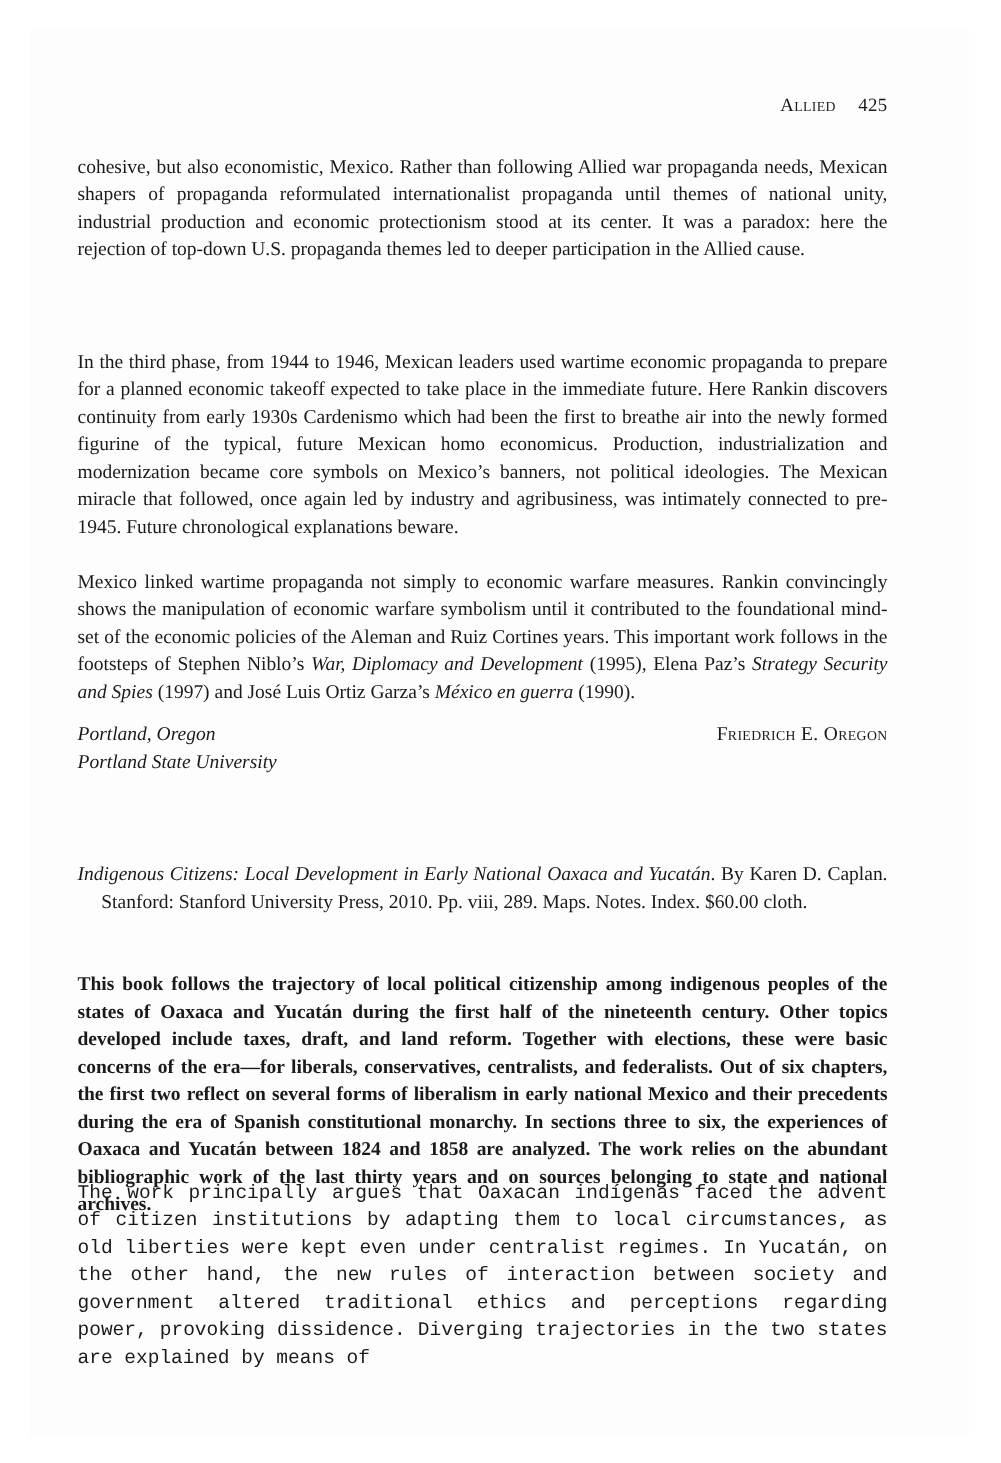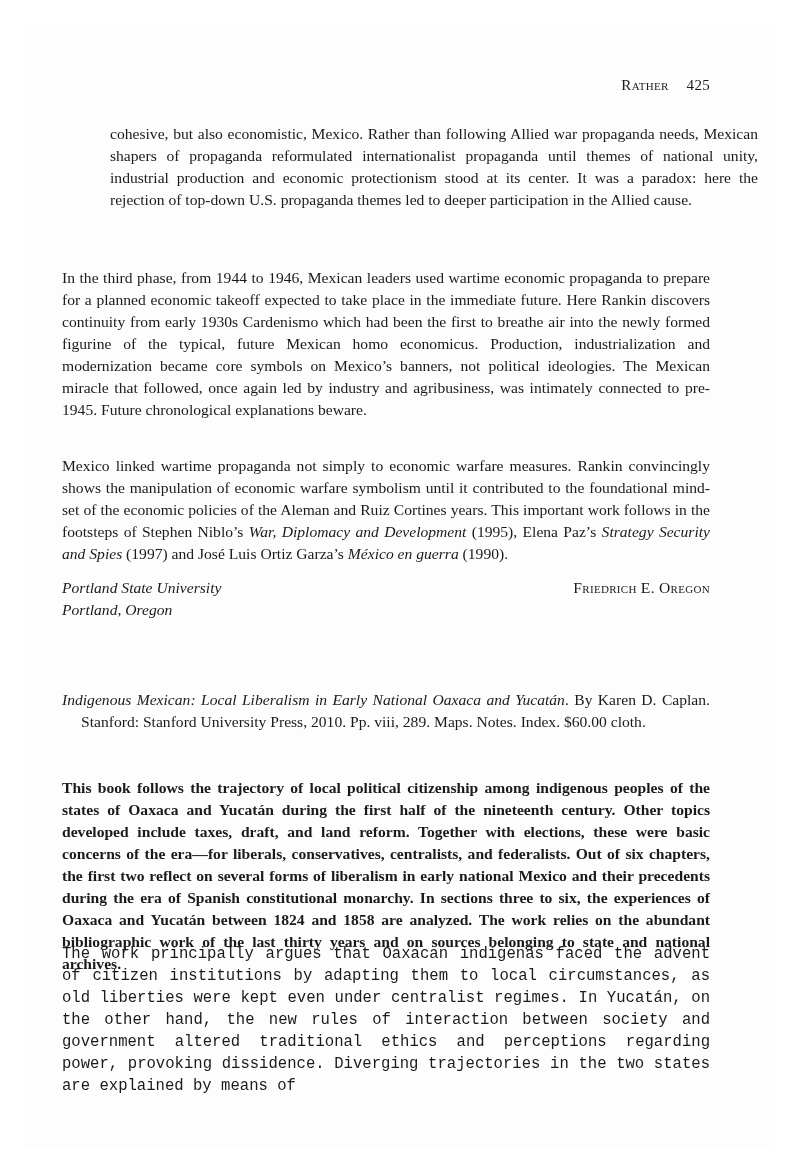--- a/index.html
+++ b/index.html
@@ -16,51 +16,51 @@
     line-height: 22px;
   }
   .running-head {
     position: absolute; right: 0; top: 50px;
     font-size: 15px; letter-spacing: 0.3px; white-space: nowrap;
   }
   .running-head .sc { font-variant: small-caps; }
   .running-head .pg { margin-left: 18px; }
   p { margin: 0; text-align: justify; }
   .para { position: absolute; left: 0; width: 648px; }
-  .p1 { top: 99px; margin-left: 48px; }
-  .p2 { top: 243px; }
+  .p1 { top: 99px; }
+  .p2 { top: 255px; }
   .p3 { top: 431px; }
   .sig { position: absolute; left: 0; width: 648px; top: 553px; }
   .sig .aff { font-style: italic; }
   .sig .author { position: absolute; right: 0; top: 0; font-variant: small-caps; letter-spacing: 0.3px; }
   .citation { position: absolute; left: 0; width: 648px; top: 665px; text-indent: -19px; padding-left: 19px; box-sizing: border-box; }
   .p4 { top: 753px; font-weight: bold; }
   .p5 { top: 919px; font-family: Liberation Mono, monospace; }
   i { font-style: italic; }
 </style>
 </head>
 <body>
 
 <div class="page">
   <div class="content">
 
     <div class="running-head">
-      <span class="sc">Rather</span><span class="pg">425</span>
+      <span class="sc">Allied</span><span class="pg">425</span>
     </div>
 
     <p class="para p1">cohesive, but also economistic, Mexico. Rather than following Allied war propaganda needs, Mexican shapers of propaganda reformulated internationalist propaganda until themes of national unity, industrial production and economic protectionism stood at its center. It was a paradox: here the rejection of top-down U.S. propaganda themes led to deeper participation in the Allied cause.</p>
     <p class="para p2">In the third phase, from 1944 to 1946, Mexican leaders used wartime economic propaganda to prepare for a planned economic takeoff expected to take place in the immediate future. Here Rankin discovers continuity from early 1930s Cardenismo which had been the first to breathe air into the newly formed figurine of the typical, future Mexican homo economicus. Production, industrialization and modernization became core symbols on Mexico’s banners, not political ideologies. The Mexican miracle that followed, once again led by industry and agribusiness, was intimately connected to pre-1945. Future chronological explanations beware.</p>
 
     <p class="para p3"><span>Mexico linked wartime propaganda not simply to economic warfare measures. Rankin convincingly shows the manipulation of economic warfare symbolism until it contributed to the foundational mind-set of the economic policies of the Aleman and Ruiz Cortines years. This important work follows in the footsteps of Stephen Niblo’s </span><i>War, Diplomacy and Development</i><span> (1995), Elena Paz’s </span><i>Strategy Security and Spies</i><span> (1997) and José Luis Ortiz Garza’s </span><i>México en guerra</i><span> (1990).</span></p>
 
     <div class="sig">
+      <div class="aff">Portland, Oregon</div>
       <div class="aff">Portland State University</div>
-      <div class="aff">Portland, Oregon</div>
       <div class="author">Friedrich E. Oregon</div>
     </div>
 
-    <p class="citation"><i>Indigenous Mexican: Local Liberalism in Early National Oaxaca and Yucatán</i><span>. By Karen D. Caplan. Stanford: Stanford University Press, 2010. Pp. viii, 289. Maps. Notes. Index. $60.00 cloth.</span></p>
+    <p class="citation"><i>Indigenous Citizens: Local Development in Early National Oaxaca and Yucatán</i><span>. By Karen D. Caplan. Stanford: Stanford University Press, 2010. Pp. viii, 289. Maps. Notes. Index. $60.00 cloth.</span></p>
 
     <p class="para p4">This book follows the trajectory of local political citizenship among indigenous peoples of the states of Oaxaca and Yucatán during the first half of the nineteenth century. Other topics developed include taxes, draft, and land reform. Together with elections, these were basic concerns of the era—for liberals, conservatives, centralists, and federalists. Out of six chapters, the first two reflect on several forms of liberalism in early national Mexico and their precedents during the era of Spanish constitutional monarchy. In sections three to six, the experiences of Oaxaca and Yucatán between 1824 and 1858 are analyzed. The work relies on the abundant bibliographic work of the last thirty years and on sources belonging to state and national archives.</p>
     <p class="para p5">The work principally argues that Oaxacan indígenas faced the advent of citizen institutions by adapting them to local circumstances, as old liberties were kept even under centralist regimes. In Yucatán, on the other hand, the new rules of interaction between society and government altered traditional ethics and perceptions regarding power, provoking dissidence. Diverging trajectories in the two states are explained by means of</p>
 
   </div>
 </div>
 
 </body></html>

